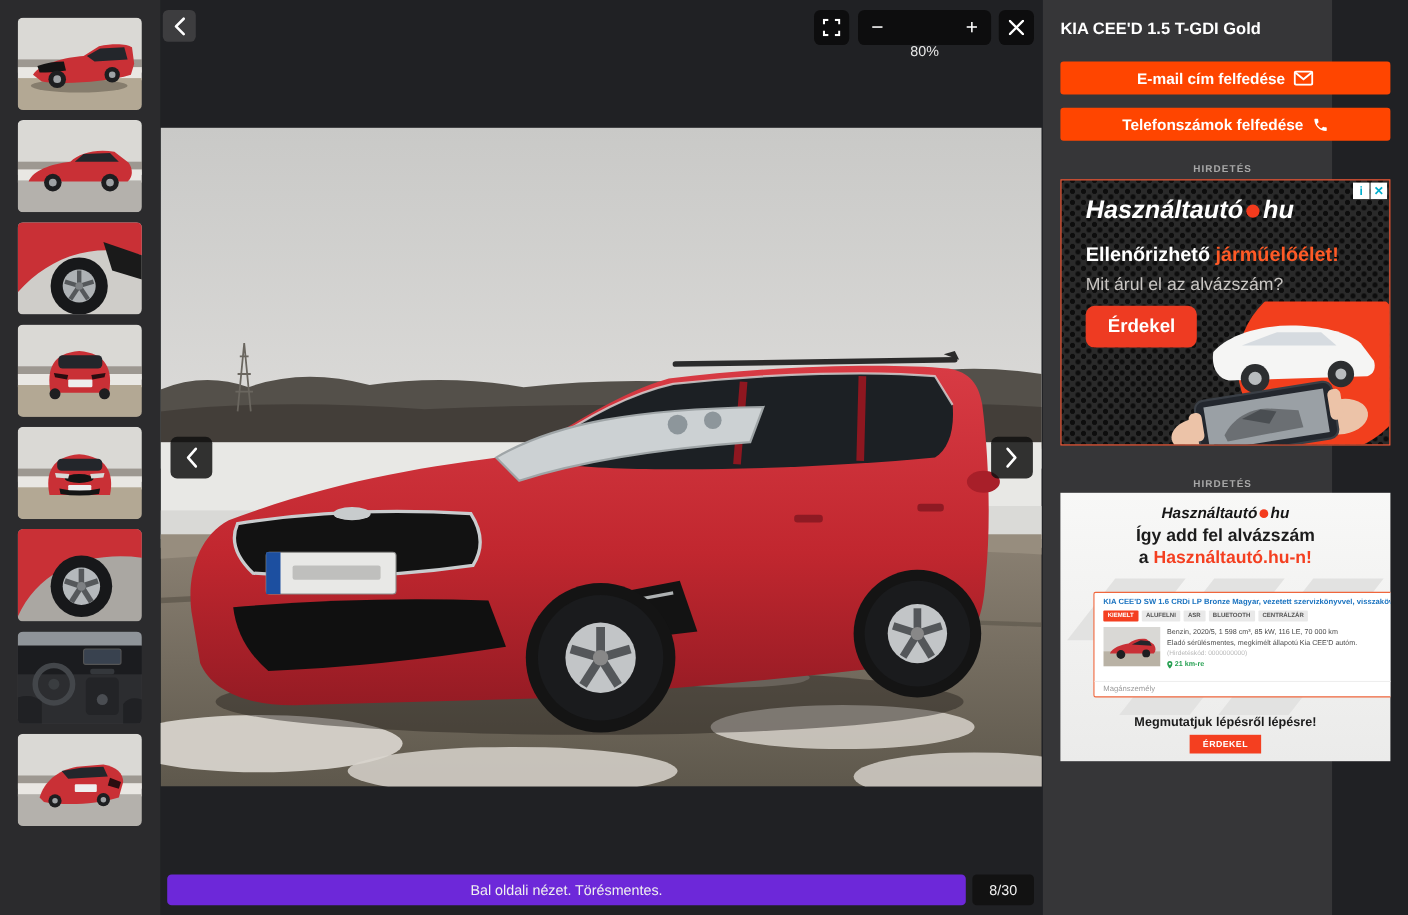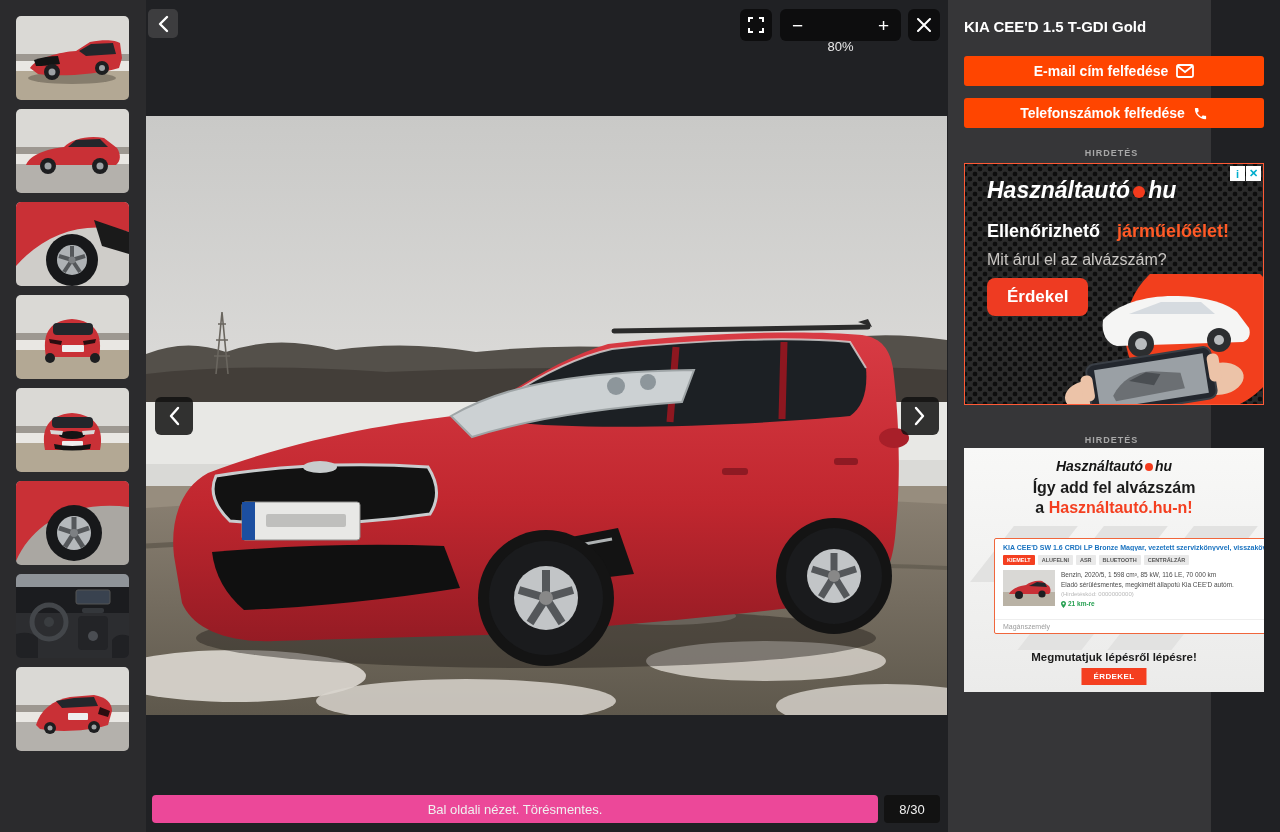--- a/index.html
+++ b/index.html
@@ -28,21 +28,21 @@
              border-radius:6px;display:flex;align-items:center;justify-content:space-between;
              padding:0 9px;box-sizing:border-box;}
   .zoom-pill button{background:none;border:none;color:#fff;font-size:19px;line-height:1;
                     cursor:pointer;padding:0 3px;}
   .zoom-label{color:#e9e9e9;font-size:13px;margin-top:43px;}
 
   .nav{position:absolute;top:397px;width:38px;height:38px;background:rgba(17,17,17,.85);
        border:none;border-radius:6px;display:flex;align-items:center;justify-content:center;cursor:pointer;}
   .nav-left{left:9px;} .nav-right{left:755px;}
 
-  .caption{position:absolute;left:6px;top:795px;width:726px;height:28px;background:#ec4899;
+  .caption{position:absolute;left:6px;top:795px;width:726px;height:28px;background:#6d28d9;
            border-radius:4px;color:#f0f0f0;font-size:13px;display:flex;align-items:center;justify-content:center;}
   .counter{position:absolute;left:738px;top:795px;width:56px;height:28px;background:#121212;
            border-radius:4px;color:#f0f0f0;font-size:13px;display:flex;align-items:center;justify-content:center;}
 
   
   .panel{position:absolute;left:948px;top:0;width:263px;height:832px;background:#363638;}
   .panel-title{position:absolute;left:16px;top:18px;width:300px;color:#fff;font-size:15px;font-weight:bold;}
   .cta-btn{position:absolute;left:16px;width:300px;height:30px;background:#ff4500;border:none;
            border-radius:3px;color:#fff;font-weight:bold;font-size:14px;display:flex;align-items:center;
            justify-content:center;gap:8px;cursor:pointer;}
@@ -53,21 +53,21 @@
 
   
   .ad1{position:absolute;left:16px;top:163px;width:300px;height:242px;box-sizing:border-box;
        border:1px solid #ff5a36;overflow:hidden;cursor:pointer;background-color:#2a2a2a;
        background-image:radial-gradient(circle,#0d0d0d 2px,transparent 2.7px),
                         radial-gradient(circle,#0d0d0d 2px,transparent 2.7px);
        background-size:10px 10px;background-position:0 0,5px 5px;}
   .ad1-logo{position:absolute;left:22px;top:13px;font-style:italic;font-weight:bold;font-size:23px;color:#fff;}
   .logo-dot{display:inline-block;width:12px;height:12px;border-radius:50%;background:#f43b1d;margin:0 3px;}
   .ad1-headline{position:absolute;left:22px;top:57px;font-size:18px;font-weight:bold;color:#fff;}
-  .ad1-headline .hl{color:#ff5a26;margin-left:12px;}
+  .ad1-headline .hl{color:#ff5a26;}
   .ad1-subline{position:absolute;left:22px;top:87px;font-size:16px;color:#c9c6c3;}
   .ad1-cta{position:absolute;left:22px;top:114px;background:#ee3b22;color:#fff;border:none;
            border-radius:8px;font-size:17px;font-weight:bold;padding:9px 20px;cursor:pointer;}
   .ad1-art{position:absolute;right:0;bottom:0;}
   .adchoices{position:absolute;top:2px;right:2px;display:flex;gap:1px;z-index:3;}
   .adchoices span{width:15px;height:15px;background:#fff;color:#00aecd;font-size:11px;font-weight:bold;
                   display:flex;align-items:center;justify-content:center;cursor:pointer;}
 
   
   .ad2{position:absolute;left:16px;top:448px;width:300px;height:244px;overflow:hidden;cursor:pointer;

